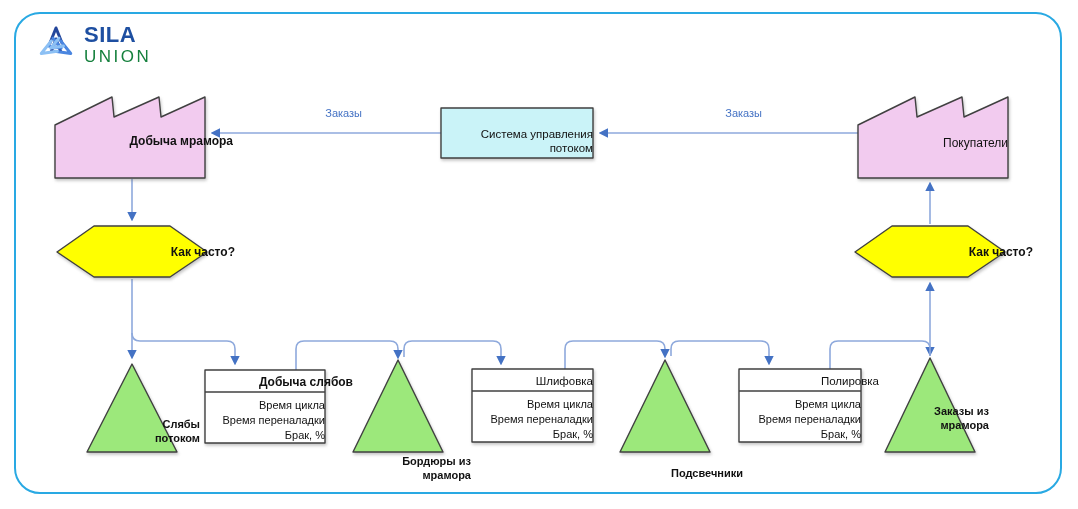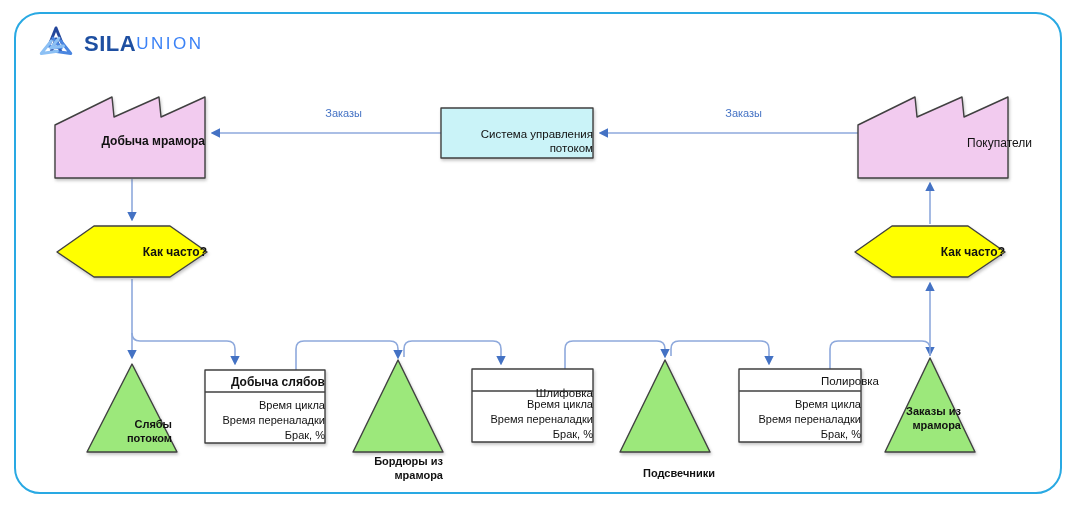--- a/index.html
+++ b/index.html
@@ -2,30 +2,30 @@
 <html><head>
 <meta charset="utf-8">
 <style>
   html,body{margin:0;padding:0;background:#fff;}
   .stage{position:relative;width:1078px;height:509px;background:#fff;overflow:hidden;
          font-family:"Liberation Sans",sans-serif;color:#111;}
   .frame{position:absolute;left:14px;top:12px;width:1048px;height:482px;
          border:2px solid #29A9E3;border-radius:26px;box-sizing:border-box;}
   
   .logo{position:absolute;left:34px;top:22px;display:flex;align-items:center;gap:6px;}
-  .logo-text{display:flex;flex-direction:row;line-height:1;}
+  .logo-text{display:flex;flex-direction:column;line-height:1;}
   .logo-line1{font-size:22px;font-weight:800;letter-spacing:0.5px;}
   .logo-line2{font-size:17px;font-weight:500;letter-spacing:2.5px;margin-top:2px;}
   
   svg.diagram{position:absolute;left:0;top:0;}
   .shape{filter:drop-shadow(1px 2px 1.5px rgba(110,110,110,0.40));}
   .connector{fill:none;stroke-width:1.6px;}
   
   .lbl{position:absolute;text-align:right;line-height:14px;}
-  .b{font-weight:bold;}
+  .b{font-weight:bold;padding-left:28px;}
   .f12{font-size:12px;}
   .f115{font-size:11.5px;}
   .f11{font-size:11px;}
   .metrics{line-height:15px;}
   .order{font-size:11px;}
 </style>
 </head>
 <body>
 
 <div class="stage">
@@ -44,21 +44,21 @@
           <path d="M -4.5 6 L 0 -6 L 4.5 6"></path>
         </g>
         <g stroke="#8CC0F4" transform="rotate(240)">
           <path d="M -6 -2 L 0 -17 L 6 -2"></path>
           <path d="M -4.5 6 L 0 -6 L 4.5 6"></path>
         </g>
       </g>
     </svg>
     <div class="logo-text">
       <div class="logo-line1" style="color: rgb(30, 79, 161);">SILA</div>
-      <div class="logo-line2" style="color: #3b82f6;">UNION</div>
+      <div class="logo-line2" style="color: #15803d;">UNION</div>
     </div>
   </div>
 
   <svg class="diagram" width="1078" height="509" viewBox="0 0 1078 509">
     <defs>
       <marker id="arrow" viewBox="0 0 10 10" refX="7.5" refY="5" markerWidth="6" markerHeight="6" orient="auto">
         <path d="M0 0 L10 5 L0 10 Z" style="fill: rgb(68, 114, 196);"></path>
       </marker>
     </defs>
 
@@ -96,42 +96,42 @@
         <line x1="472" y1="391" x2="593" y2="391"></line>
       </g>
       <g>
         <rect class="shape" x="739" y="369" width="122" height="73" style="fill: rgb(255, 255, 255);"></rect>
         <line x1="739" y1="391" x2="861" y2="391"></line>
       </g>
     </g>
   </svg>
 
   <div class="lbl b f12" style="left:55px;top:134px;width:150px;">Добыча мрамора</div>
-  <div class="lbl f12" style="left:858px;top:136px;width:150px;padding-left:24px;">Покупатели</div>
+  <div class="lbl f12" style="left:858px;top:136px;width:150px;">Покупатели</div>
   <div class="lbl f115" style="left:441px;top:127px;width:152px;">Система управления потоком</div>
 
   <div class="lbl order" style="left: 282px; top: 106px; width: 80px; color: rgb(68, 114, 196);">Заказы</div>
   <div class="lbl order" style="left: 682px; top: 106px; width: 80px; color: rgb(68, 114, 196);">Заказы</div>
 
   <div class="lbl b f12" style="left:57px;top:245px;width:150px;">Как часто?</div>
   <div class="lbl b f12" style="left:855px;top:245px;width:150px;">Как часто?</div>
 
   <div class="lbl b f11" style="left:92px;top:417px;width:80px;">Слябы потоком</div>
   <div class="lbl b f11" style="left:353px;top:418px;width:90px;margin-top:36px;">Бордюры из мрамора</div>
   <div class="lbl b f11" style="left:615px;top:426px;width:100px;margin-top:40px;">Подсвечники</div>
   <div class="lbl b f11" style="left:899px;top:404px;width:62px;">Заказы из мрамора</div>
 
   <div class="lbl b f12" style="left:205px;top:375px;width:120px;">Добыча слябов</div>
   <div class="lbl f11 metrics" style="left:205px;top:398px;width:120px;">
     <div>Время цикла</div>
     <div>Время переналадки</div>
     <div>Брак, %</div>
   </div>
 
-  <div class="lbl f115" style="left:472px;top:386px;width:121px;">Шлифовка</div>
+  <div class="lbl f115" style="left:472px;top:374px;width:121px;">Шлифовка</div>
   <div class="lbl f11 metrics" style="left:472px;top:397px;width:121px;">
     <div>Время цикла</div>
     <div>Время переналадки</div>
     <div>Брак, %</div>
   </div>
 
   <div class="lbl f115" style="left:739px;top:374px;width:122px;margin-left:18px;">Полировка</div>
   <div class="lbl f11 metrics" style="left:739px;top:397px;width:122px;">
     <div>Время цикла</div>
     <div>Время переналадки</div>

